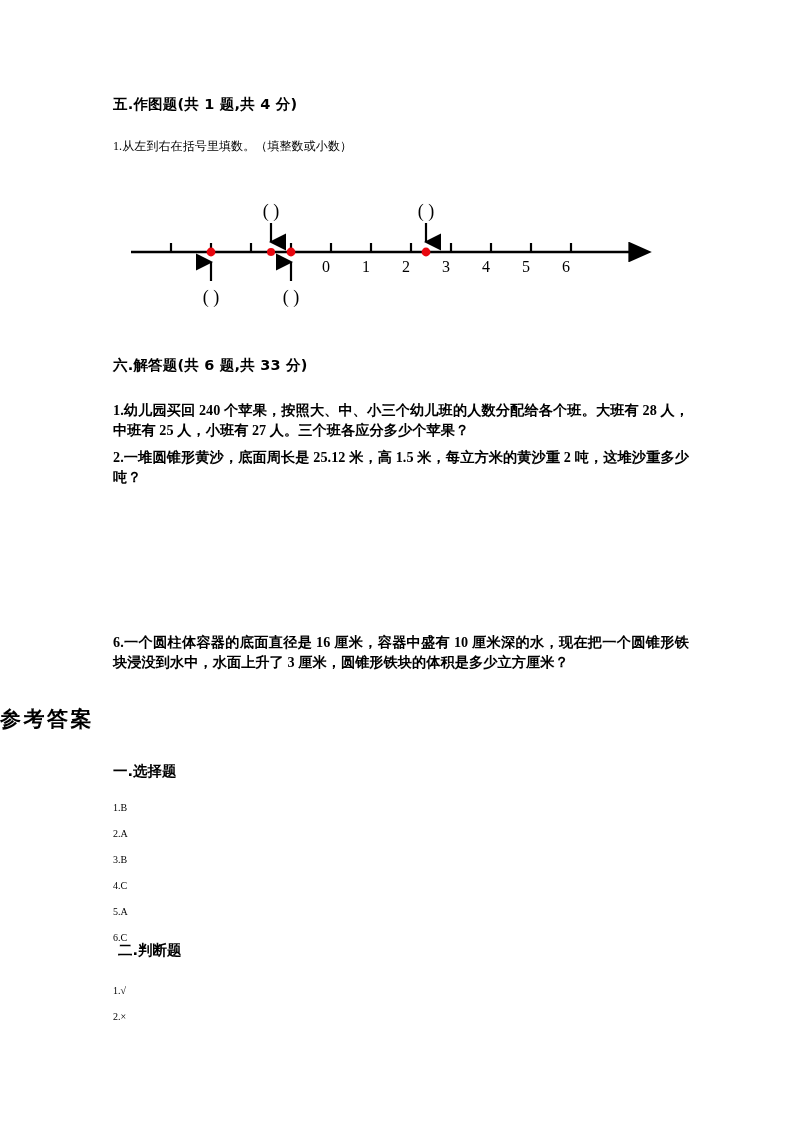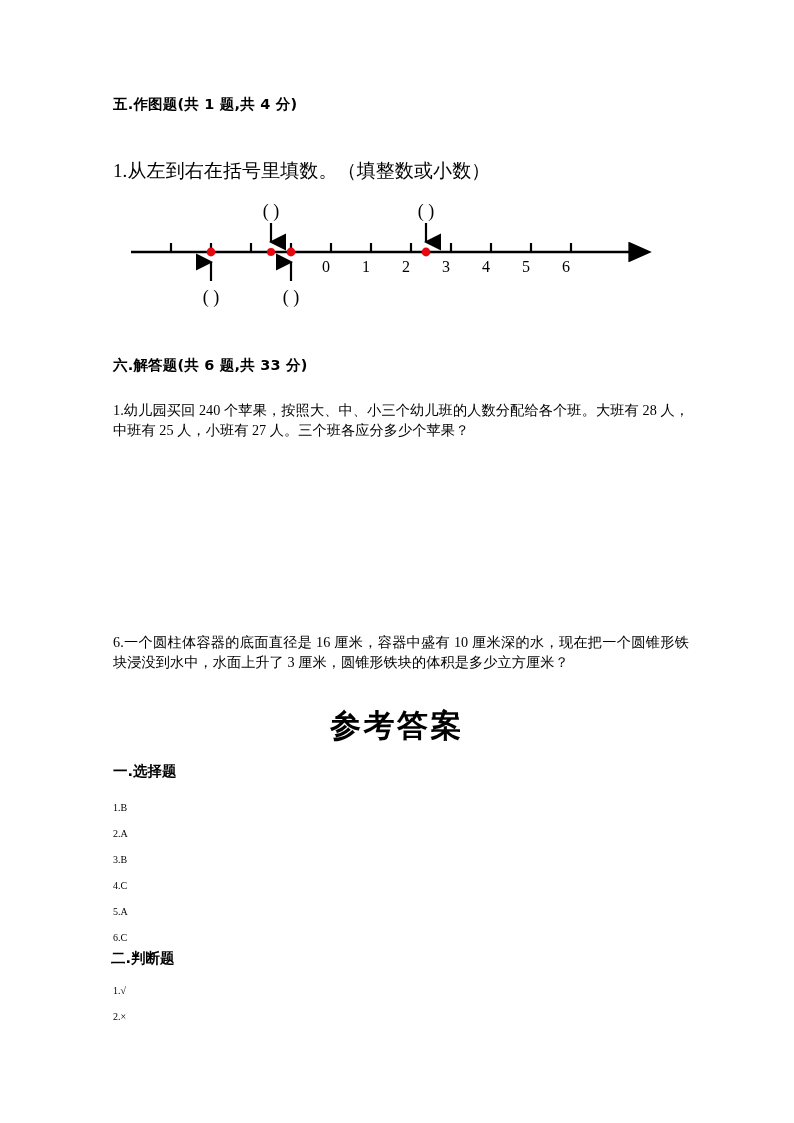--- a/index.html
+++ b/index.html
@@ -28,54 +28,54 @@
     font-family: "DejaVu Sans", "Liberation Sans", sans-serif;
     font-weight: bold;
     font-size: 14.5px;
     letter-spacing: 0.2px;
     white-space: nowrap;
   }
   .q-line {
     position: absolute;
     left: 113px;
     font-family: "Liberation Serif", "DejaVu Serif", serif;
-    font-size: 19px;
+    font-size: 12px;
     white-space: nowrap;
     letter-spacing: 0.1px;
-    margin-top: 20px;
   }
   .para {
     position: absolute;
     left: 113px;
     width: 576px;
     font-family: "Liberation Serif", "DejaVu Serif", serif;
     font-size: 14.2px;
     line-height: 20.4px;
     text-align: justify;
     letter-spacing: 0.05px;
+    font-weight: bold;
   }
   
   #numberline-figure {
     position: absolute;
     left: 113px;
     top: 190px;
     width: 540px;
     height: 130px;
   }
   #numberline-figure svg { display: block; }
 
   
   #answers-title {
     position: absolute;
     width: 794px;
     top: 705px;
-    text-align: center;
+    text-align: left;
     font-family: Liberation Mono, monospace;
     font-weight: bold;
-    font-size: 31px;
+    font-size: 21px;
     letter-spacing: 2.5px;
   }
   .ans-heading {
     position: absolute;
     left: 113px;
     font-family: "DejaVu Sans", "Liberation Sans", sans-serif;
     font-weight: bold;
     font-size: 14.5px;
     white-space: nowrap;
     text-align: right;
@@ -165,35 +165,36 @@
         <text x="98" y="113" text-anchor="middle">(            )</text>
         <text x="178" y="113" text-anchor="middle">(            )</text>
       </g>
     </svg>
   </div>
 
   <div class="sec-heading" style="top:356px">六.解答题(共 6 题,共 33 分)</div>
 
   <div class="para" style="top:400px">1.幼儿园买回 240 个苹果，按照大、中、小三个幼儿班的人数分配给各个班。大班有 28 人，中班有 25 人，小班有 27 人。三个班各应分多少个苹果？</div>
 
+  <div class="para" style="top:447px">2.一堆圆锥形黄沙，底面周长是 25.12 米，高 1.5 米，每立方米的黄沙重 2 吨，这堆沙重多少吨？</div>
 
 
 
 
   <div class="para" style="top:632px">6.一个圆柱体容器的底面直径是 16 厘米，容器中盛有 10 厘米深的水，现在把一个圆锥形铁块浸没到水中，水面上升了 3 厘米，圆锥形铁块的体积是多少立方厘米？</div>
 
   <div id="answers-title">参考答案</div>
 
   <div class="ans-heading" style="top:762px">一.选择题</div>
 
   <div class="ans-item" style="top:802px">1.B</div>
   <div class="ans-item" style="top:828px">2.A</div>
   <div class="ans-item" style="top:854px">3.B</div>
   <div class="ans-item" style="top:880px">4.C</div>
   <div class="ans-item" style="top:906px">5.A</div>
   <div class="ans-item" style="top:932px">6.C</div>
 
-  <div class="ans-heading" style="top:941px; left:111px; margin-top:8px; top:941px">二.判断题</div>
+  <div class="ans-heading" style="top:941px; left:118px; margin-top:0; top:941px">二.判断题</div>
 
   <div class="ans-item" style="top:985px">1.√</div>
   <div class="ans-item" style="top:1011px">2.×</div>
 
 </div>
 
 </body></html>

